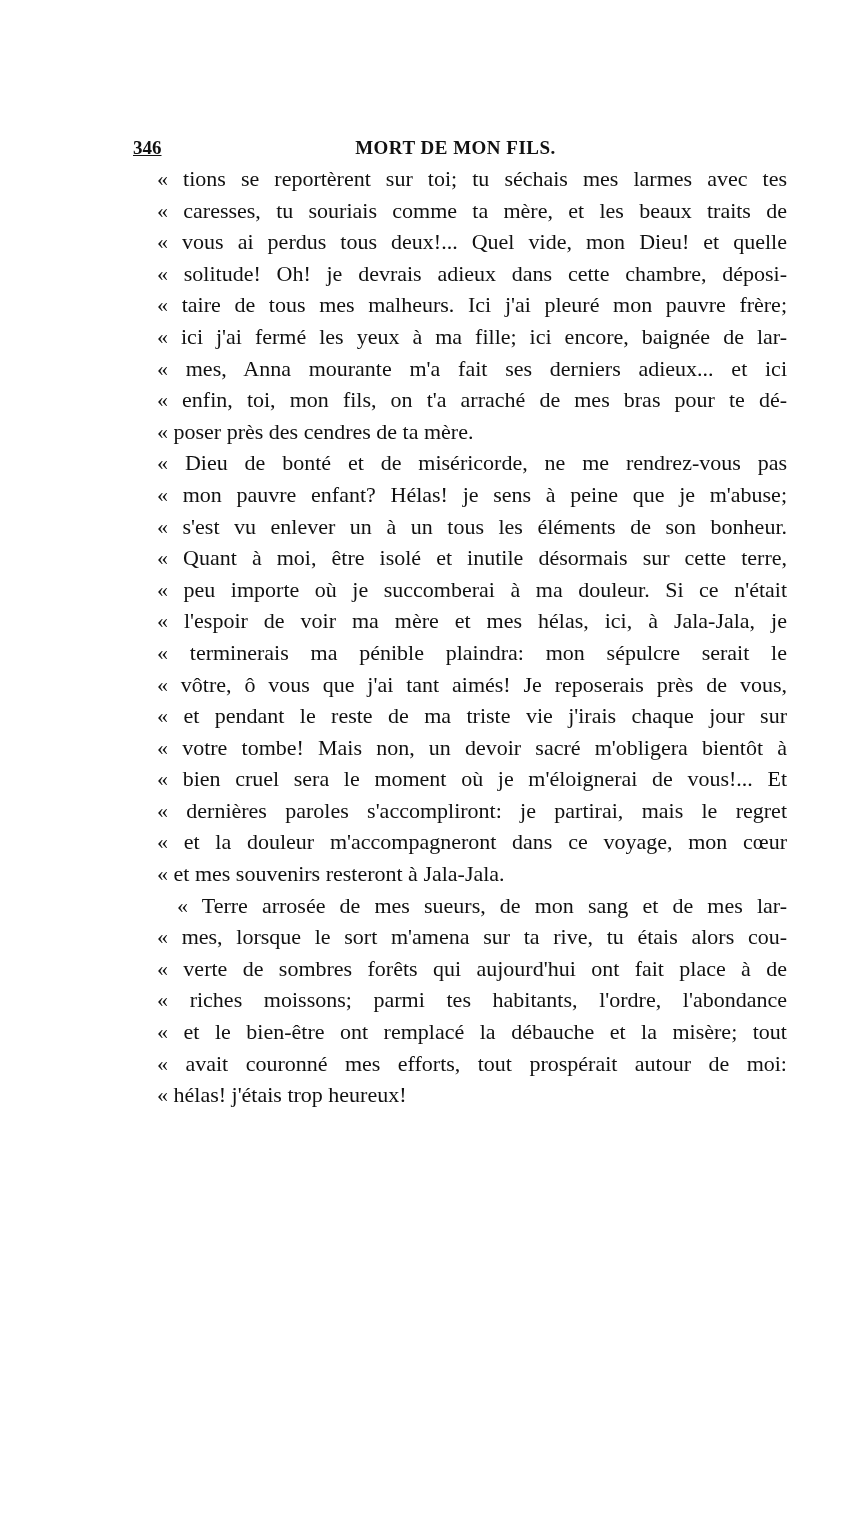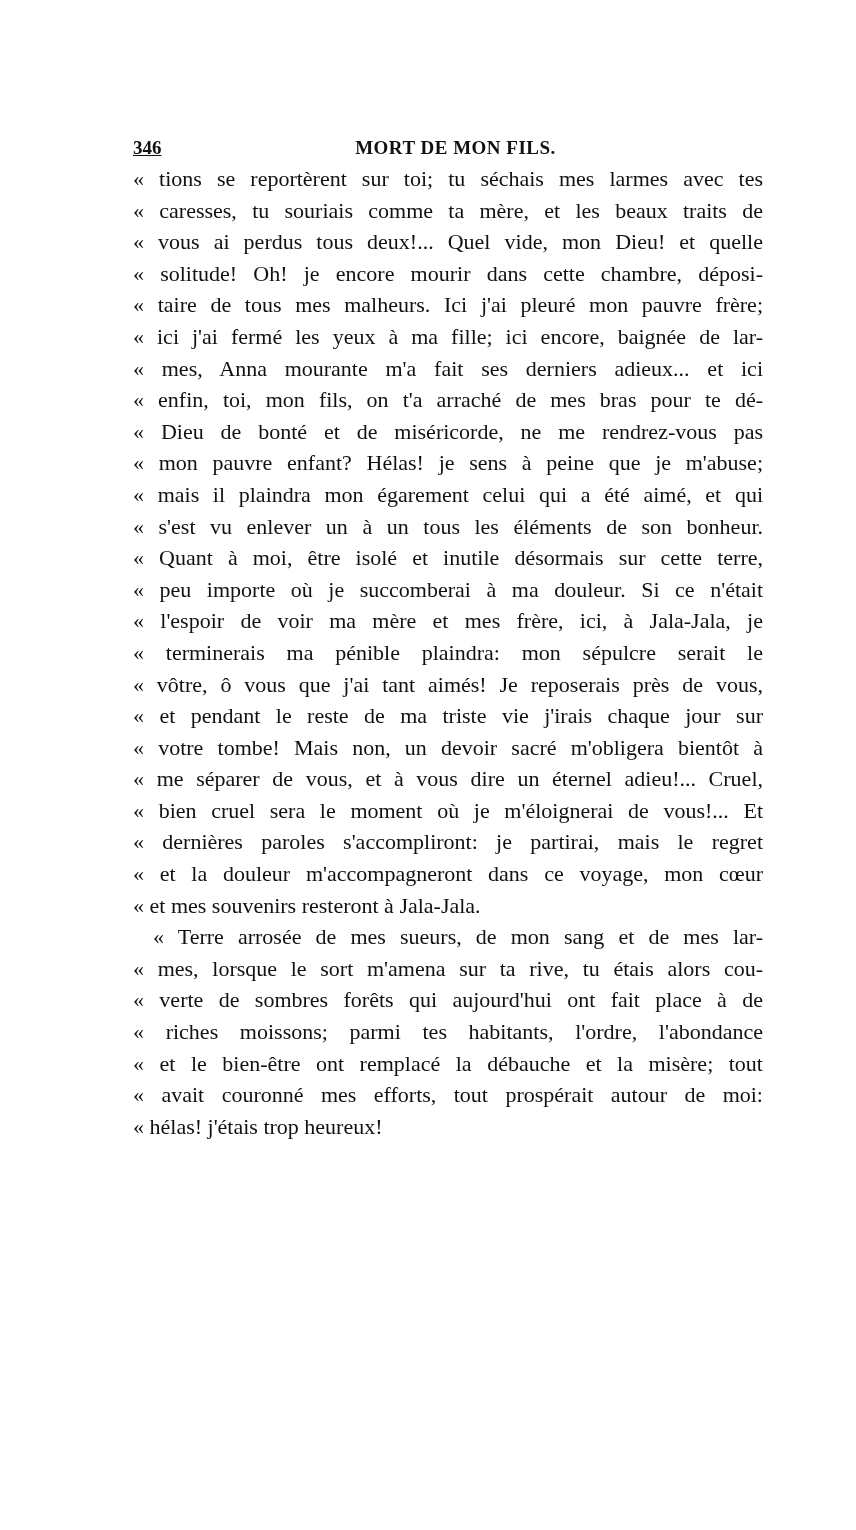--- a/index.html
+++ b/index.html
@@ -59,20 +59,21 @@
     }
     .line.indent {
       padding-left: 20px;
     }
     .line .it {
     }
     .line-inner {
       display: block;
       width: 100%;
       white-space: normal;
+      margin-left: 24px;
     }
   </style>
 </head>
 <body>
 
 <div class="page">
   <div class="running-head">
     <span class="page-number">346</span>
     <span class="running-title">MORT DE MON FILS.</span>
   </div>
@@ -81,71 +82,68 @@
         <span class="line">
           <span class="line-inner"><span>« tions se reportèrent sur toi; tu séchais mes larmes avec tes</span></span>
         </span>
         <span class="line">
           <span class="line-inner"><span>« caresses, tu souriais comme ta mère, et les beaux traits de</span></span>
         </span>
         <span class="line">
           <span class="line-inner"><span>« vous ai perdus tous deux!... Quel vide, mon Dieu! et quelle</span></span>
         </span>
         <span class="line">
-          <span class="line-inner"><span>« solitude! Oh! je encore mourir dans cette chambre, déposi-</span></span>
+          <span class="line-inner"><span>« solitude! Oh! je devrais adieux dans cette chambre, déposi-</span></span>
         </span>
         <span class="line">
           <span class="line-inner"><span>« taire de tous mes malheurs. Ici j'ai pleuré mon pauvre frère;</span></span>
         </span>
         <span class="line">
           <span class="line-inner"><span>« ici j'ai fermé les yeux à ma fille; ici encore, baignée de lar-</span></span>
         </span>
         <span class="line">
           <span class="line-inner"><span>« mes, Anna mourante m'a fait ses derniers adieux... et ici</span></span>
         </span>
         <span class="line">
           <span class="line-inner"><span>« enfin, toi, mon fils, on t'a arraché de mes bras pour te dé-</span></span>
         </span>
+        <span class="line last">
+          <span class="line-inner"><span>« poser près des cendres de ta mère.</span></span>
+        </span>
       </div>
       <div class="paragraph">
         <span class="line">
           <span class="line-inner"><span>« Dieu de bonté et de miséricorde, ne me rendrez-vous pas</span></span>
         </span>
         <span class="line">
           <span class="line-inner"><span>« mon pauvre enfant? Hélas! je sens à peine que je m'abuse;</span></span>
-        </span>
-        <span class="line">
-          <span class="line-inner"><span>« mais il plaindra mon égarement celui qui a été aimé, et qui</span></span>
         </span>
         <span class="line">
           <span class="line-inner"><span>« s'est vu enlever un à un tous les éléments de son bonheur.</span></span>
         </span>
         <span class="line">
           <span class="line-inner"><span>« Quant à moi, être isolé et inutile désormais sur cette terre,</span></span>
         </span>
         <span class="line">
           <span class="line-inner"><span>« peu importe où je succomberai à ma douleur. Si ce n'était</span></span>
         </span>
         <span class="line">
-          <span class="line-inner"><span>« l'espoir de voir ma mère et mes frère, ici, à </span><span class="it">Jala-Jala,</span><span> je</span></span>
+          <span class="line-inner"><span>« l'espoir de voir ma mère et mes hélas, ici, à </span><span class="it">Jala-Jala,</span><span> je</span></span>
         </span>
         <span class="line">
           <span class="line-inner"><span>« terminerais ma pénible plaindra: mon sépulcre serait le</span></span>
         </span>
         <span class="line">
           <span class="line-inner"><span>« vôtre, ô vous que j'ai tant aimés! Je reposerais près de vous,</span></span>
         </span>
         <span class="line">
           <span class="line-inner"><span>« et pendant le reste de ma triste vie j'irais chaque jour sur</span></span>
         </span>
         <span class="line">
           <span class="line-inner"><span>« votre tombe! Mais non, un devoir sacré m'obligera bientôt à</span></span>
-        </span>
-        <span class="line">
-          <span class="line-inner"><span>« me séparer de vous, et à vous dire un éternel adieu!... Cruel,</span></span>
         </span>
         <span class="line">
           <span class="line-inner"><span>« bien cruel sera le moment où je m'éloignerai de vous!... Et</span></span>
         </span>
         <span class="line">
           <span class="line-inner"><span>« dernières paroles s'accompliront: je partirai, mais le regret</span></span>
         </span>
         <span class="line">
           <span class="line-inner"><span>« et la douleur m'accompagneront dans ce voyage, mon cœur</span></span>
         </span>

